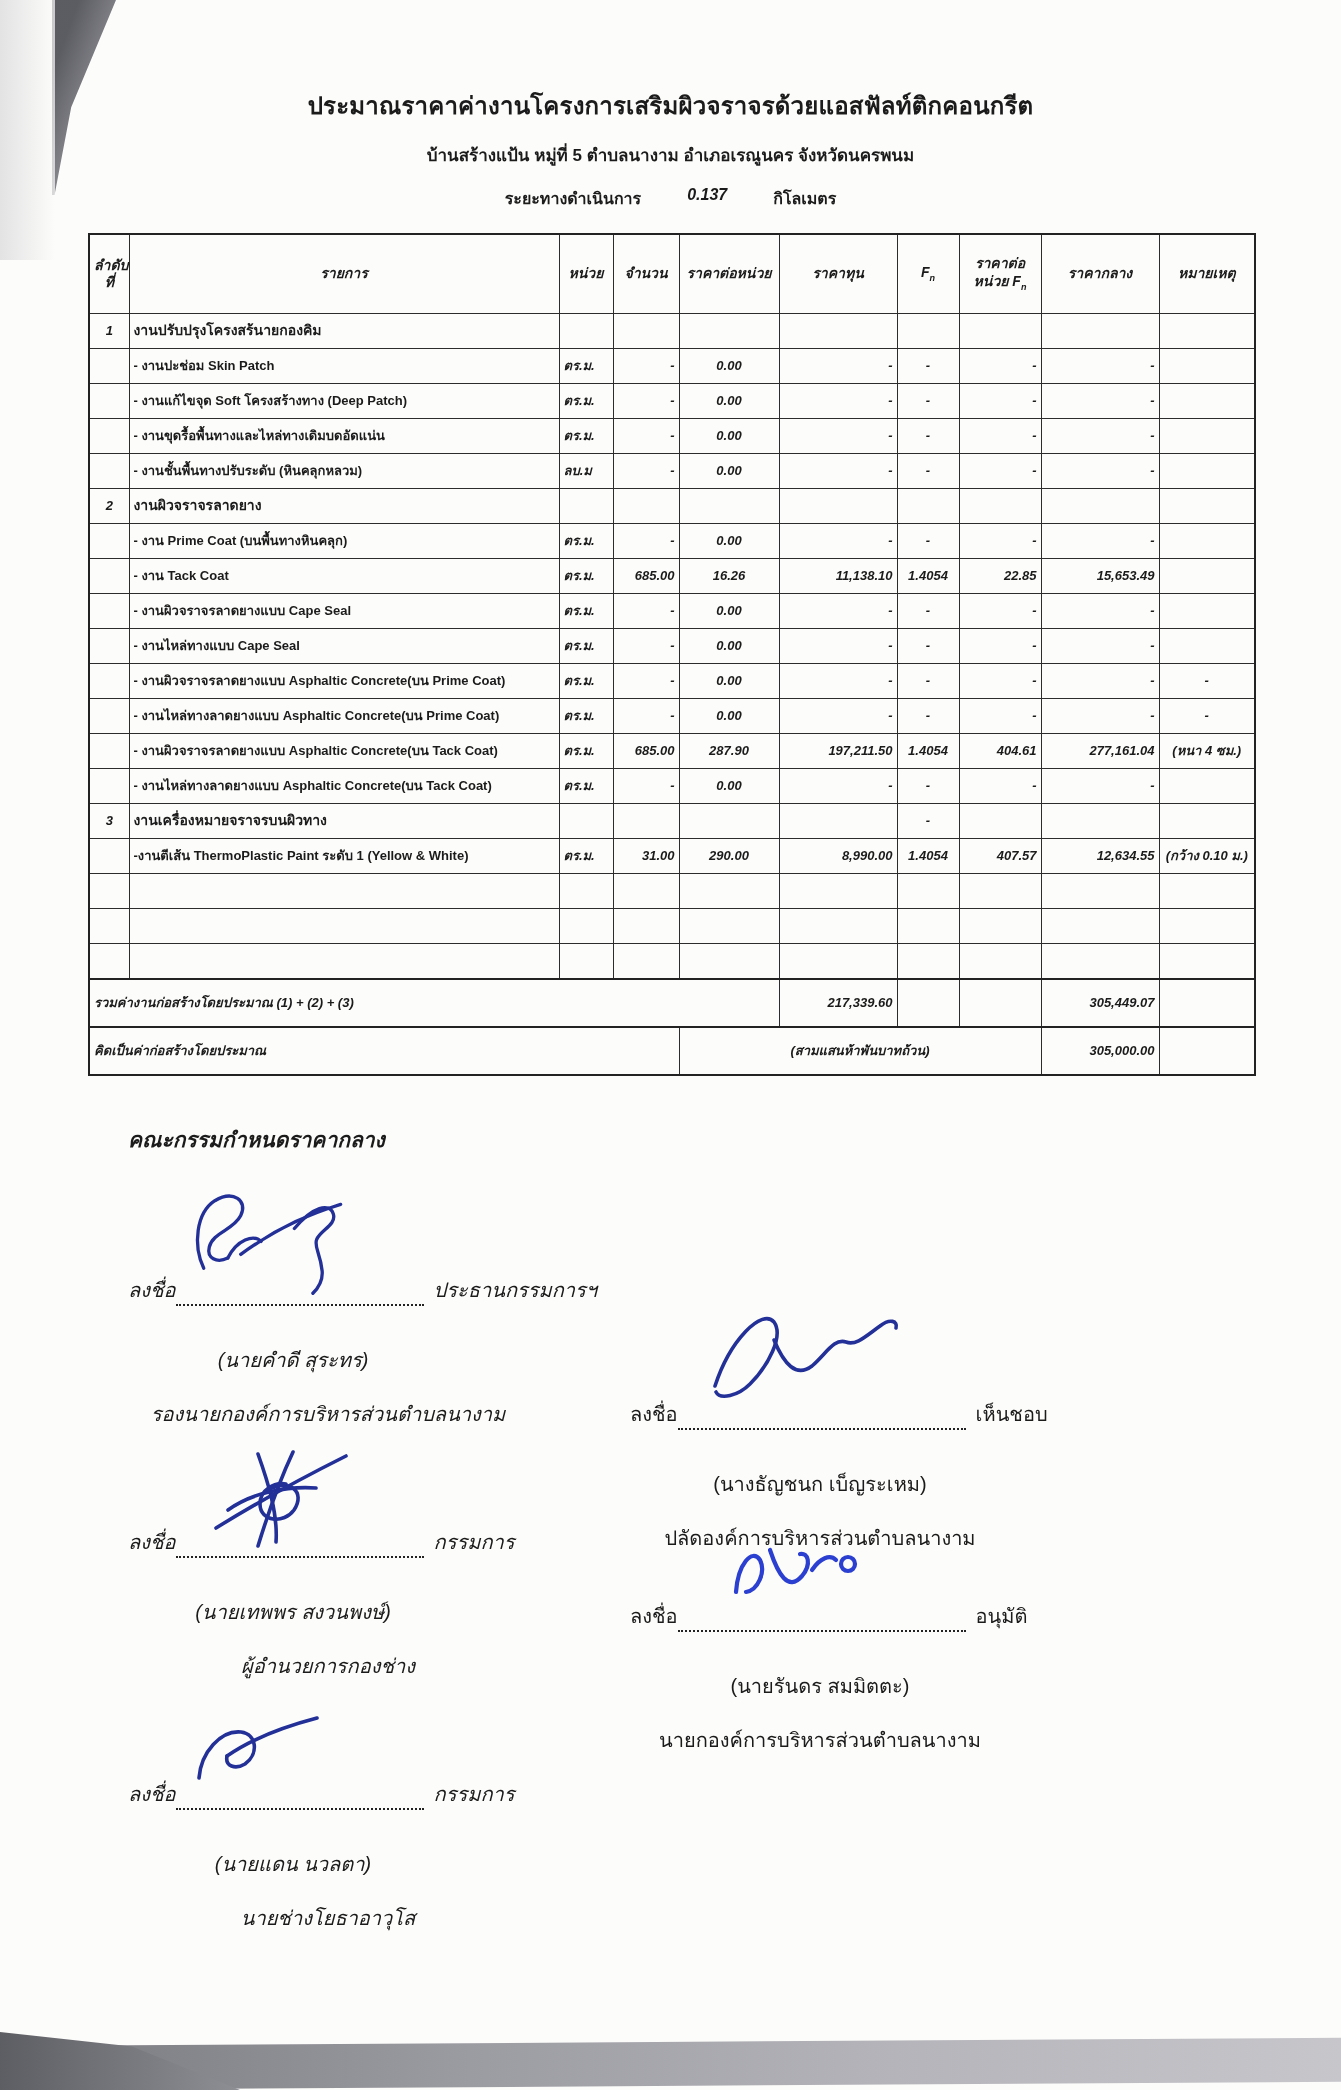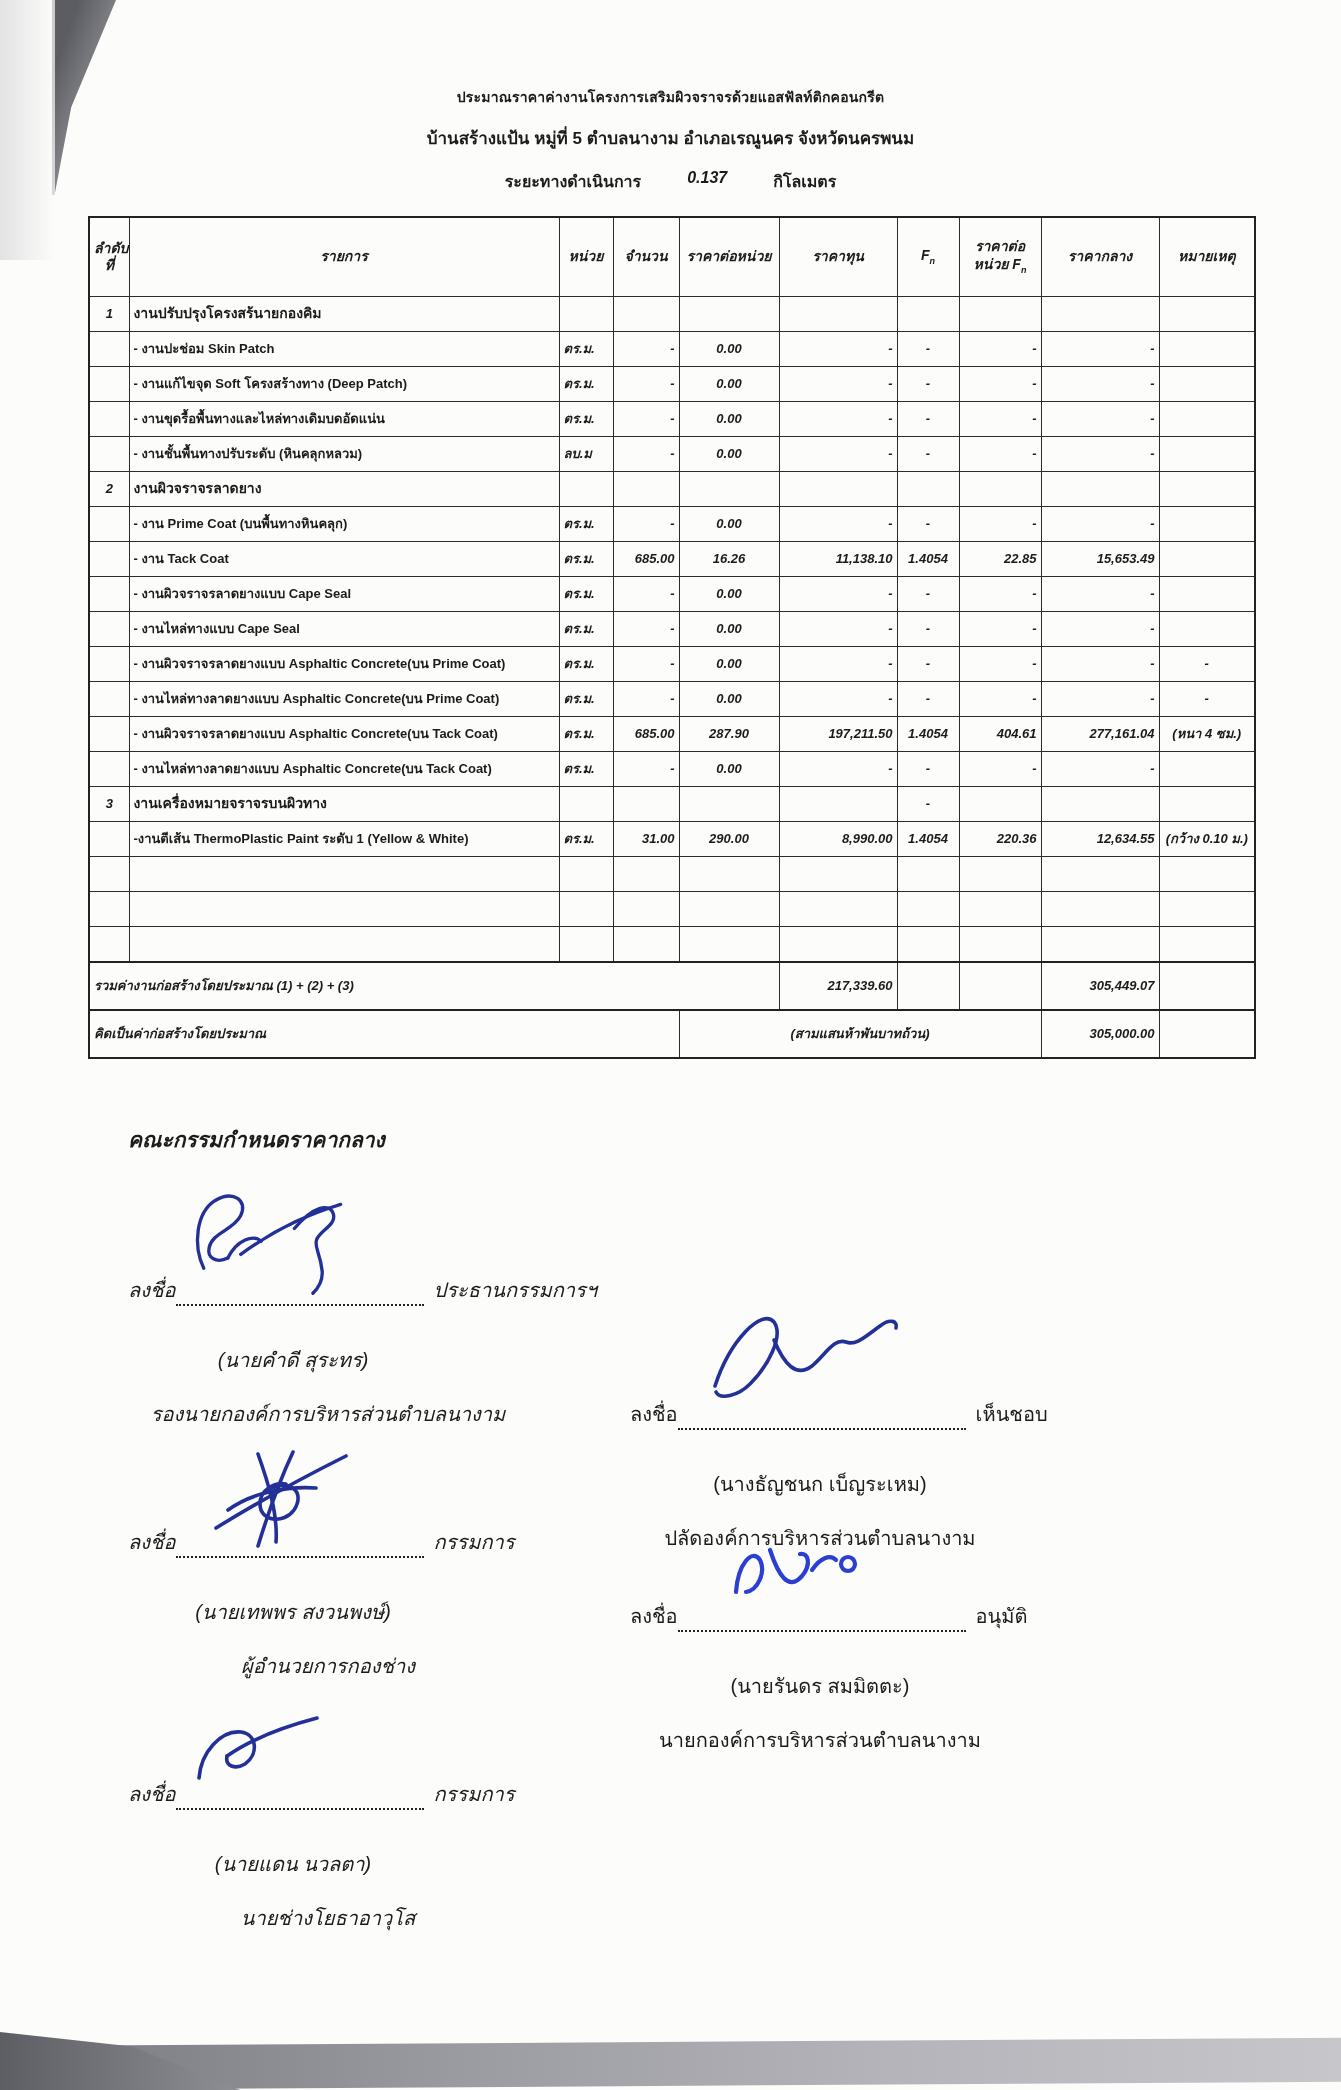--- a/index.html
+++ b/index.html
@@ -23,21 +23,21 @@
     background:linear-gradient(90deg,#77777e,#9b9ba2 35%,#b3b3b9 65%,#c6c6cb);
     transform:skewY(-.35deg);transform-origin:left bottom;
   }
   .bottom-band-dark{
     position:absolute;left:0;bottom:0;width:240px;height:58px;
     background:linear-gradient(90deg,#5d5d64,#8e8e95);
     clip-path:polygon(0 0,55% 25%,100% 100%,0 100%);
   }
   
   .titles{padding-top:86px;text-align:center;}
-  .title-1{font-size:14px;font-weight:bold;letter-spacing:.2px;}
+  .title-1{font-size:24px;font-weight:bold;letter-spacing:.2px;}
   .title-2{font-size:17px;font-weight:bold;margin-top:16px;}
   .title-3{margin-top:18px;font-size:16px;font-weight:bold;
     display:flex;justify-content:center;gap:46px;}
   .title-3 .dist-val{font-style:italic;}
   
   table.est{
     border-collapse:collapse;table-layout:fixed;
     width:1166px;margin:22px 0 0 88px;
     border:2.6px solid #222;
   }
@@ -336,21 +336,21 @@
         </tr>
 
         <tr class="row-item">
           <td class="c-no"></td>
           <td class="c-name">-งานตีเส้น ThermoPlastic Paint ระดับ 1 (Yellow &amp; White)</td>
           <td class="c-unit">ตร.ม.</td>
           <td class="c-qty">31.00</td>
           <td class="c-uprice">290.00</td>
           <td class="c-cost">8,990.00</td>
           <td class="c-f">1.4054</td>
-          <td class="c-upf">220.36</td>
+          <td class="c-upf">407.57</td>
           <td class="c-mid">12,634.55</td>
           <td class="c-remark">(กว้าง 0.10 ม.)</td>
         </tr>
 
         <tr class="row-empty">
           <td class="c-no"></td>
           <td class="c-name"></td>
           <td class="c-unit"></td>
           <td class="c-qty"></td>
           <td class="c-uprice"></td>

